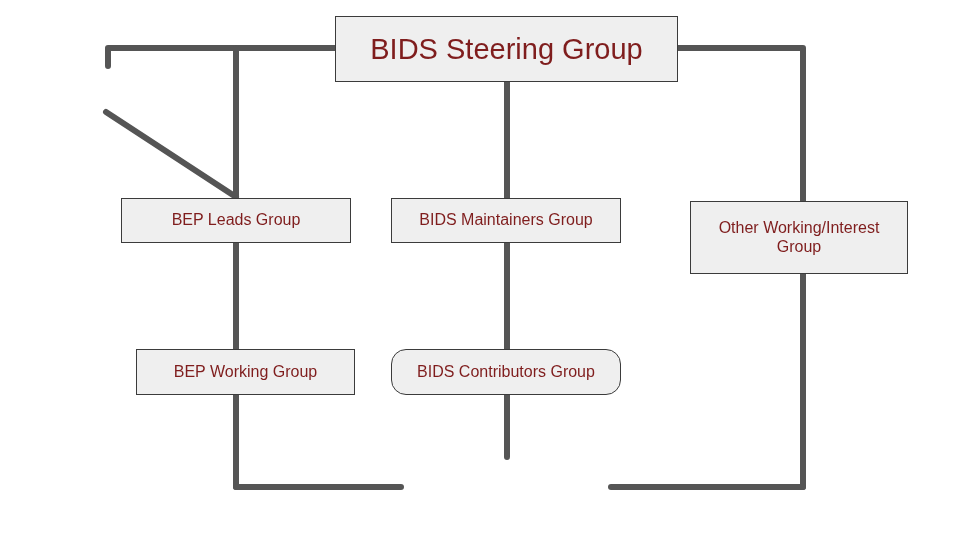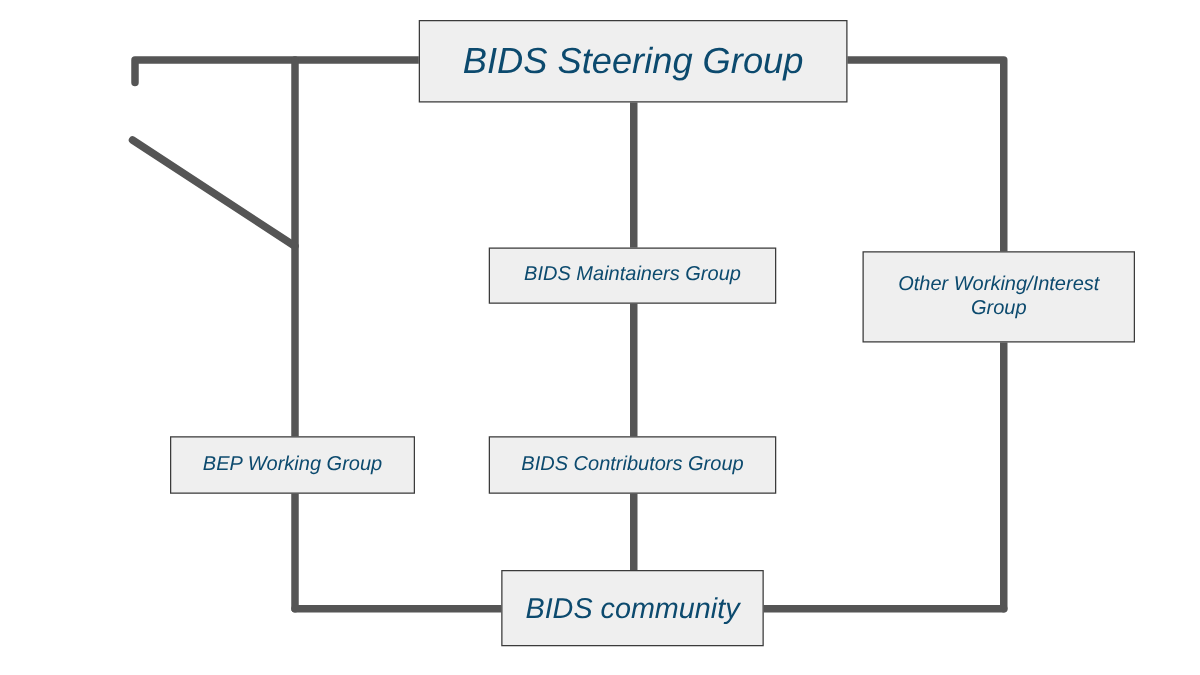--- a/index.html
+++ b/index.html
@@ -30,37 +30,36 @@
   .node {
     position: absolute;
     z-index: 2;
     box-sizing: border-box;
     background: #efefef;
     border: 1px solid #3b3b3b;
     display: flex;
     align-items: center;
     justify-content: center;
     text-align: center;
-    color: #0c4a6e;
+    color: #7f1d1d;
     line-height: 1.18;
     padding: 2px 6px;
-    font-style: italic;
   }
   .node-label {
     display: block;
     white-space: pre-line;
   }
 
   
   #node-steering      { left: 335px; top: 16px;  width: 343px; height: 66px; font-size: 29px; }
   #node-advisory      { left: 5px;   top: 65px;  width: 200px; height: 47px; font-size: 16px; }
   #node-bep-leads     { left: 121px; top: 198px; width: 230px; height: 45px; font-size: 16px; }
   #node-maintainers   { left: 391px; top: 198px; width: 230px; height: 45px; font-size: 16px; }
   #node-other-working { left: 690px; top: 185px; width: 218px; height: 73px; font-size: 16px; margin-top: 16px; }
-  #node-bep-working   { left: 136px; top: 349px; width: 196px; height: 46px; font-size: 16px; }
+  #node-bep-working   { left: 136px; top: 349px; width: 219px; height: 46px; font-size: 16px; }
   #node-contributors  { left: 391px; top: 349px; width: 230px; height: 46px; font-size: 16px; }
   #node-community     { left: 401px; top: 456px; width: 210px; height: 61px; font-size: 23px; }
 </style>
 </head>
 <body style="background: rgb(255, 255, 255);">
 
 <div id="diagram-canvas">
 
   <svg id="connector-layer" viewBox="0 0 960 540">
     <g fill="none" stroke="#555555" stroke-width="6" stroke-linecap="round" stroke-linejoin="round">
@@ -79,34 +78,34 @@
 
       <path d="M 611 487 L 803 487"></path>
     </g>
   </svg>
 
   <div class="node" id="node-steering" style="background: rgb(239, 239, 239); border-color: rgb(59, 59, 59);">
     <span class="node-label">BIDS Steering Group</span>
   </div>
 
 
+  <div class="node" id="node-bep-leads" style="background: rgb(239, 239, 239); border-color: rgb(59, 59, 59);">
+    <span class="node-label">BEP Leads Group</span>
+  </div>
 
   <div class="node" id="node-maintainers" style="background: rgb(239, 239, 239); border-color: rgb(59, 59, 59);">
     <span class="node-label">BIDS Maintainers Group</span>
   </div>
 
   <div class="node" id="node-other-working" style="background: rgb(239, 239, 239); border-color: rgb(59, 59, 59);">
     <span class="node-label">Other Working/Interest Group</span>
   </div>
 
   <div class="node" id="node-bep-working" style="background: rgb(239, 239, 239); border-color: rgb(59, 59, 59);">
     <span class="node-label">BEP Working Group</span>
   </div>
 
-  <div class="node" id="node-contributors" style="background: rgb(239, 239, 239); border-color: rgb(59, 59, 59);">
+  <div class="node" id="node-contributors" style="background: rgb(239, 239, 239); border-color: rgb(59, 59, 59); border-radius: 15px;">
     <span class="node-label">BIDS Contributors Group</span>
   </div>
 
-  <div class="node" id="node-community" style="background: rgb(239, 239, 239); border-color: rgb(59, 59, 59);">
-    <span class="node-label">BIDS community</span>
-  </div>
 
 </div>
 
 </body></html>

